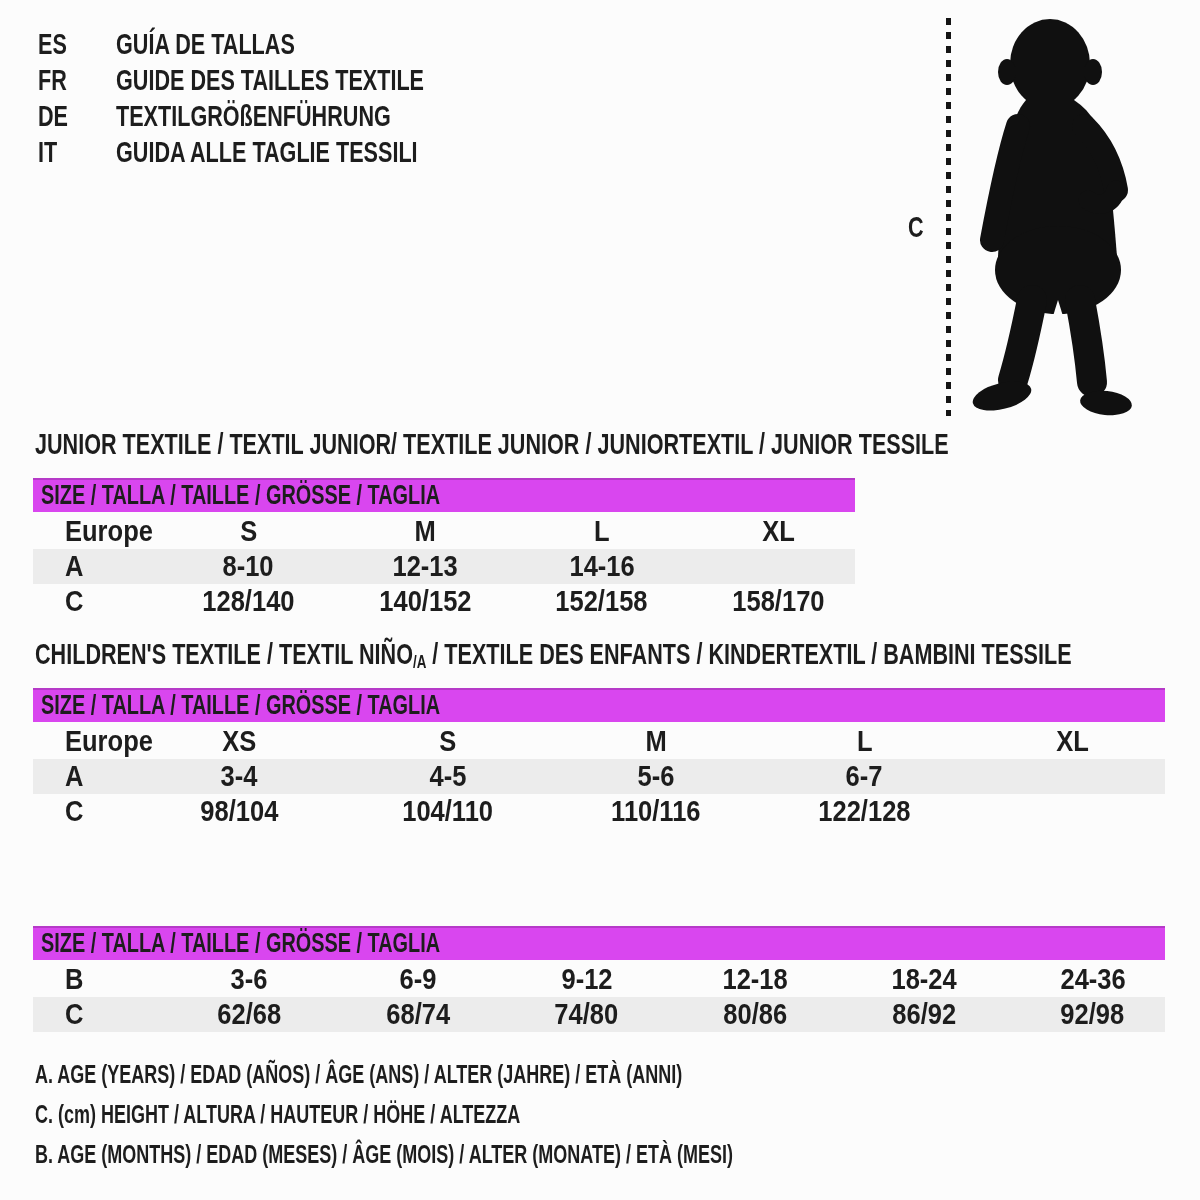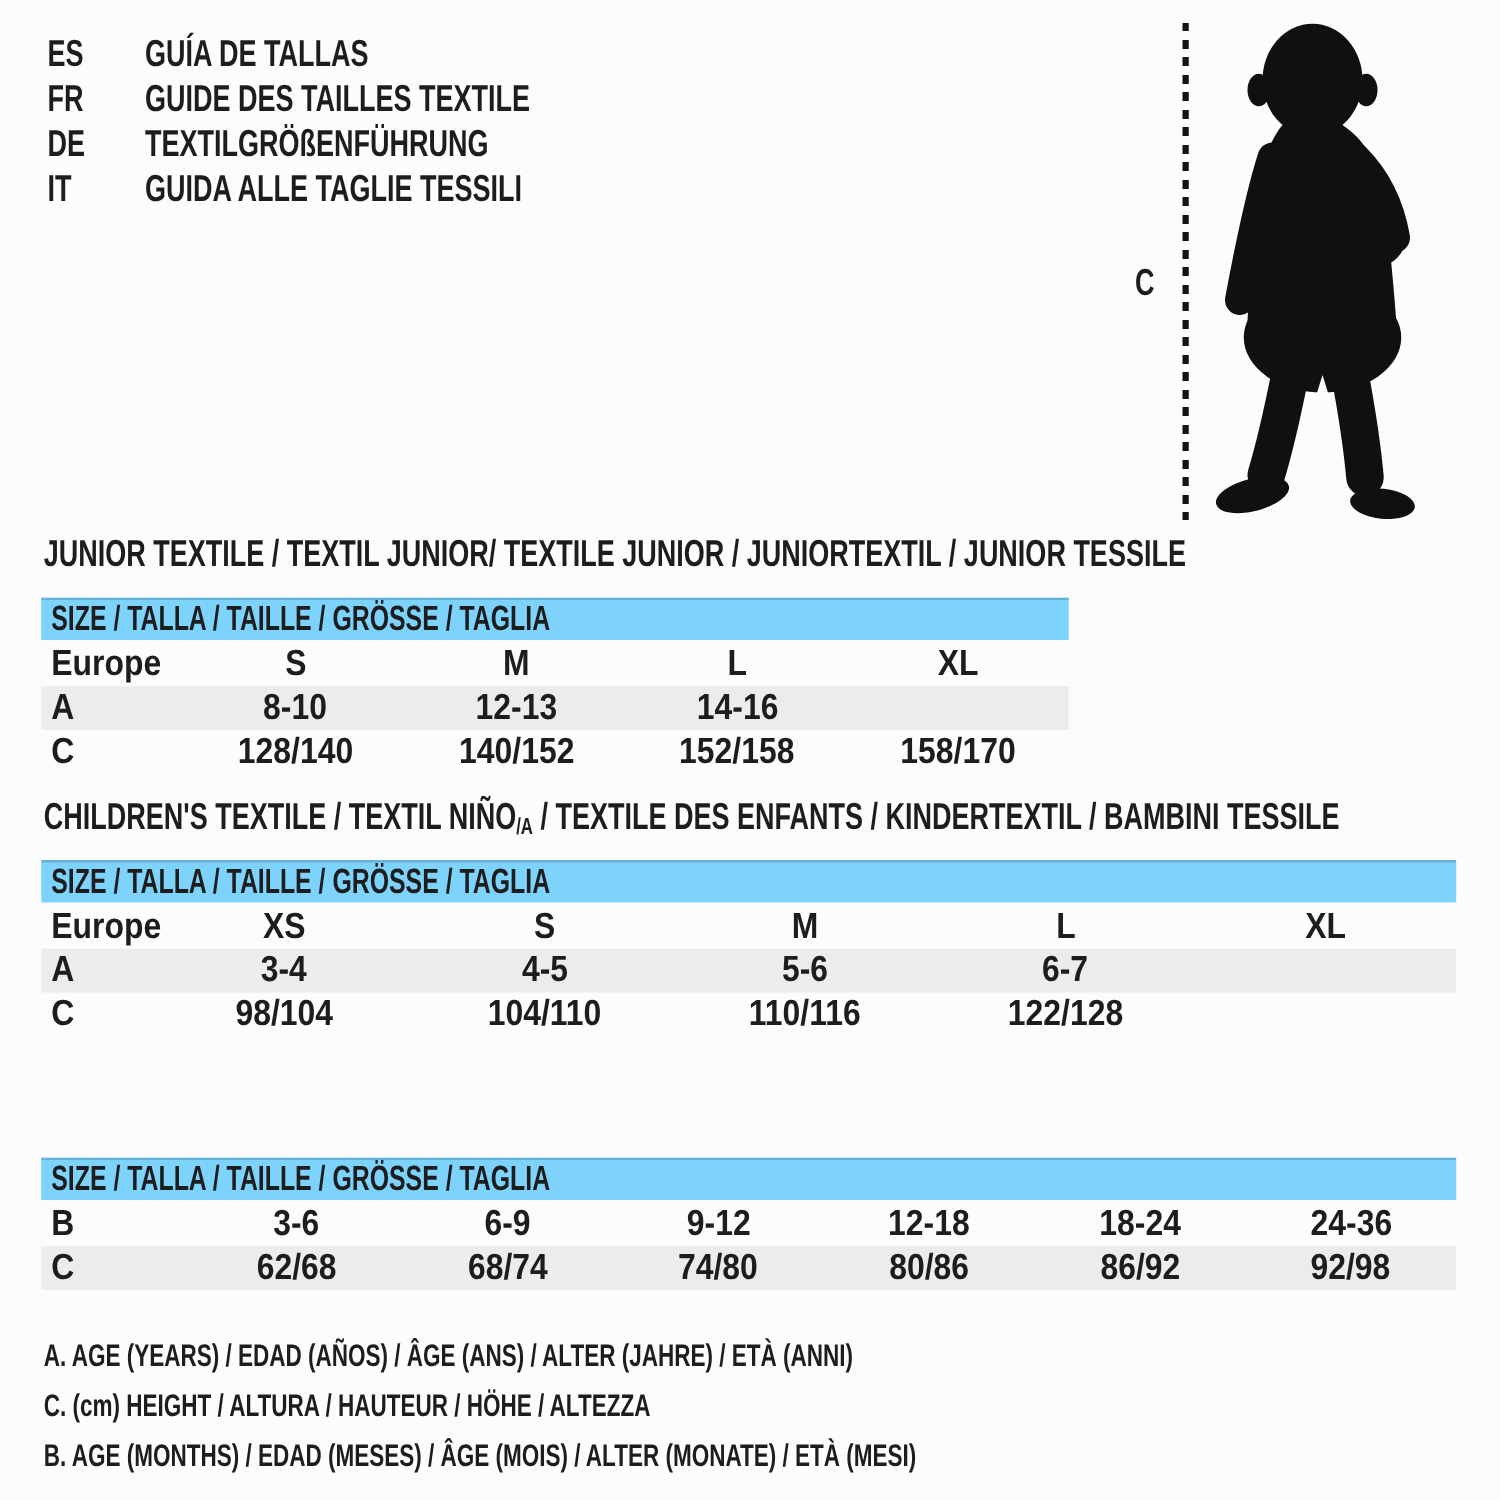--- a/index.html
+++ b/index.html
@@ -33,37 +33,37 @@
   .toddler{position:absolute;left:62px;top:12px;}
 
   
   .sec-title{position:absolute;left:35px;font-size:30px;line-height:40px;}
   .subsc{font-size:0.62em;vertical-align:-0.22em;}
 
   
   .table{position:absolute;left:33px;}
   .thead{
     height:34px;display:flex;align-items:center;padding-left:8px;
-    background:#7dd3fc;box-shadow:inset 0 2px 0 rgba(0,0,0,0.16);
+    background:#d946ef;box-shadow:inset 0 2px 0 rgba(0,0,0,0.16);
     font-size:28px;margin-bottom:2px;box-sizing:border-box;
   }
   .trow{display:grid;align-items:center;height:35px;font-size:29px;}
   .trow.alt{background:#ececec;}
-  .cell{display:flex;justify-content:center;}
+  .cell{display:flex;justify-content:center;margin-left:24px;}
   .cell.first{justify-content:flex-start;padding-left:8px;}
   .jr .trow{grid-template-columns:115px repeat(4,1fr);}
   .ch .trow{grid-template-columns:90px repeat(5,1fr);}
   .bb .trow{grid-template-columns:120px repeat(6,1fr);}
   .t-junior{top:478px;width:822px;}
   .t-children{top:688px;width:1132px;}
   .t-babies{top:926px;width:1132px;}
 
   
   .legend{position:absolute;left:35px;top:1060px;font-size:25px;}
-  .legend-line{height:40px;display:flex;align-items:flex-end;}
+  .legend-line{height:40px;display:flex;align-items:flex-start;}
 </style>
 </head>
 <body>
 
 <div class="page">
 
   <div class="lang-block">
     <div class="lang-row">
       <span class="cond sx72">ES</span>
       <span class="cond sx72">GUÍA DE TALLAS</span>

